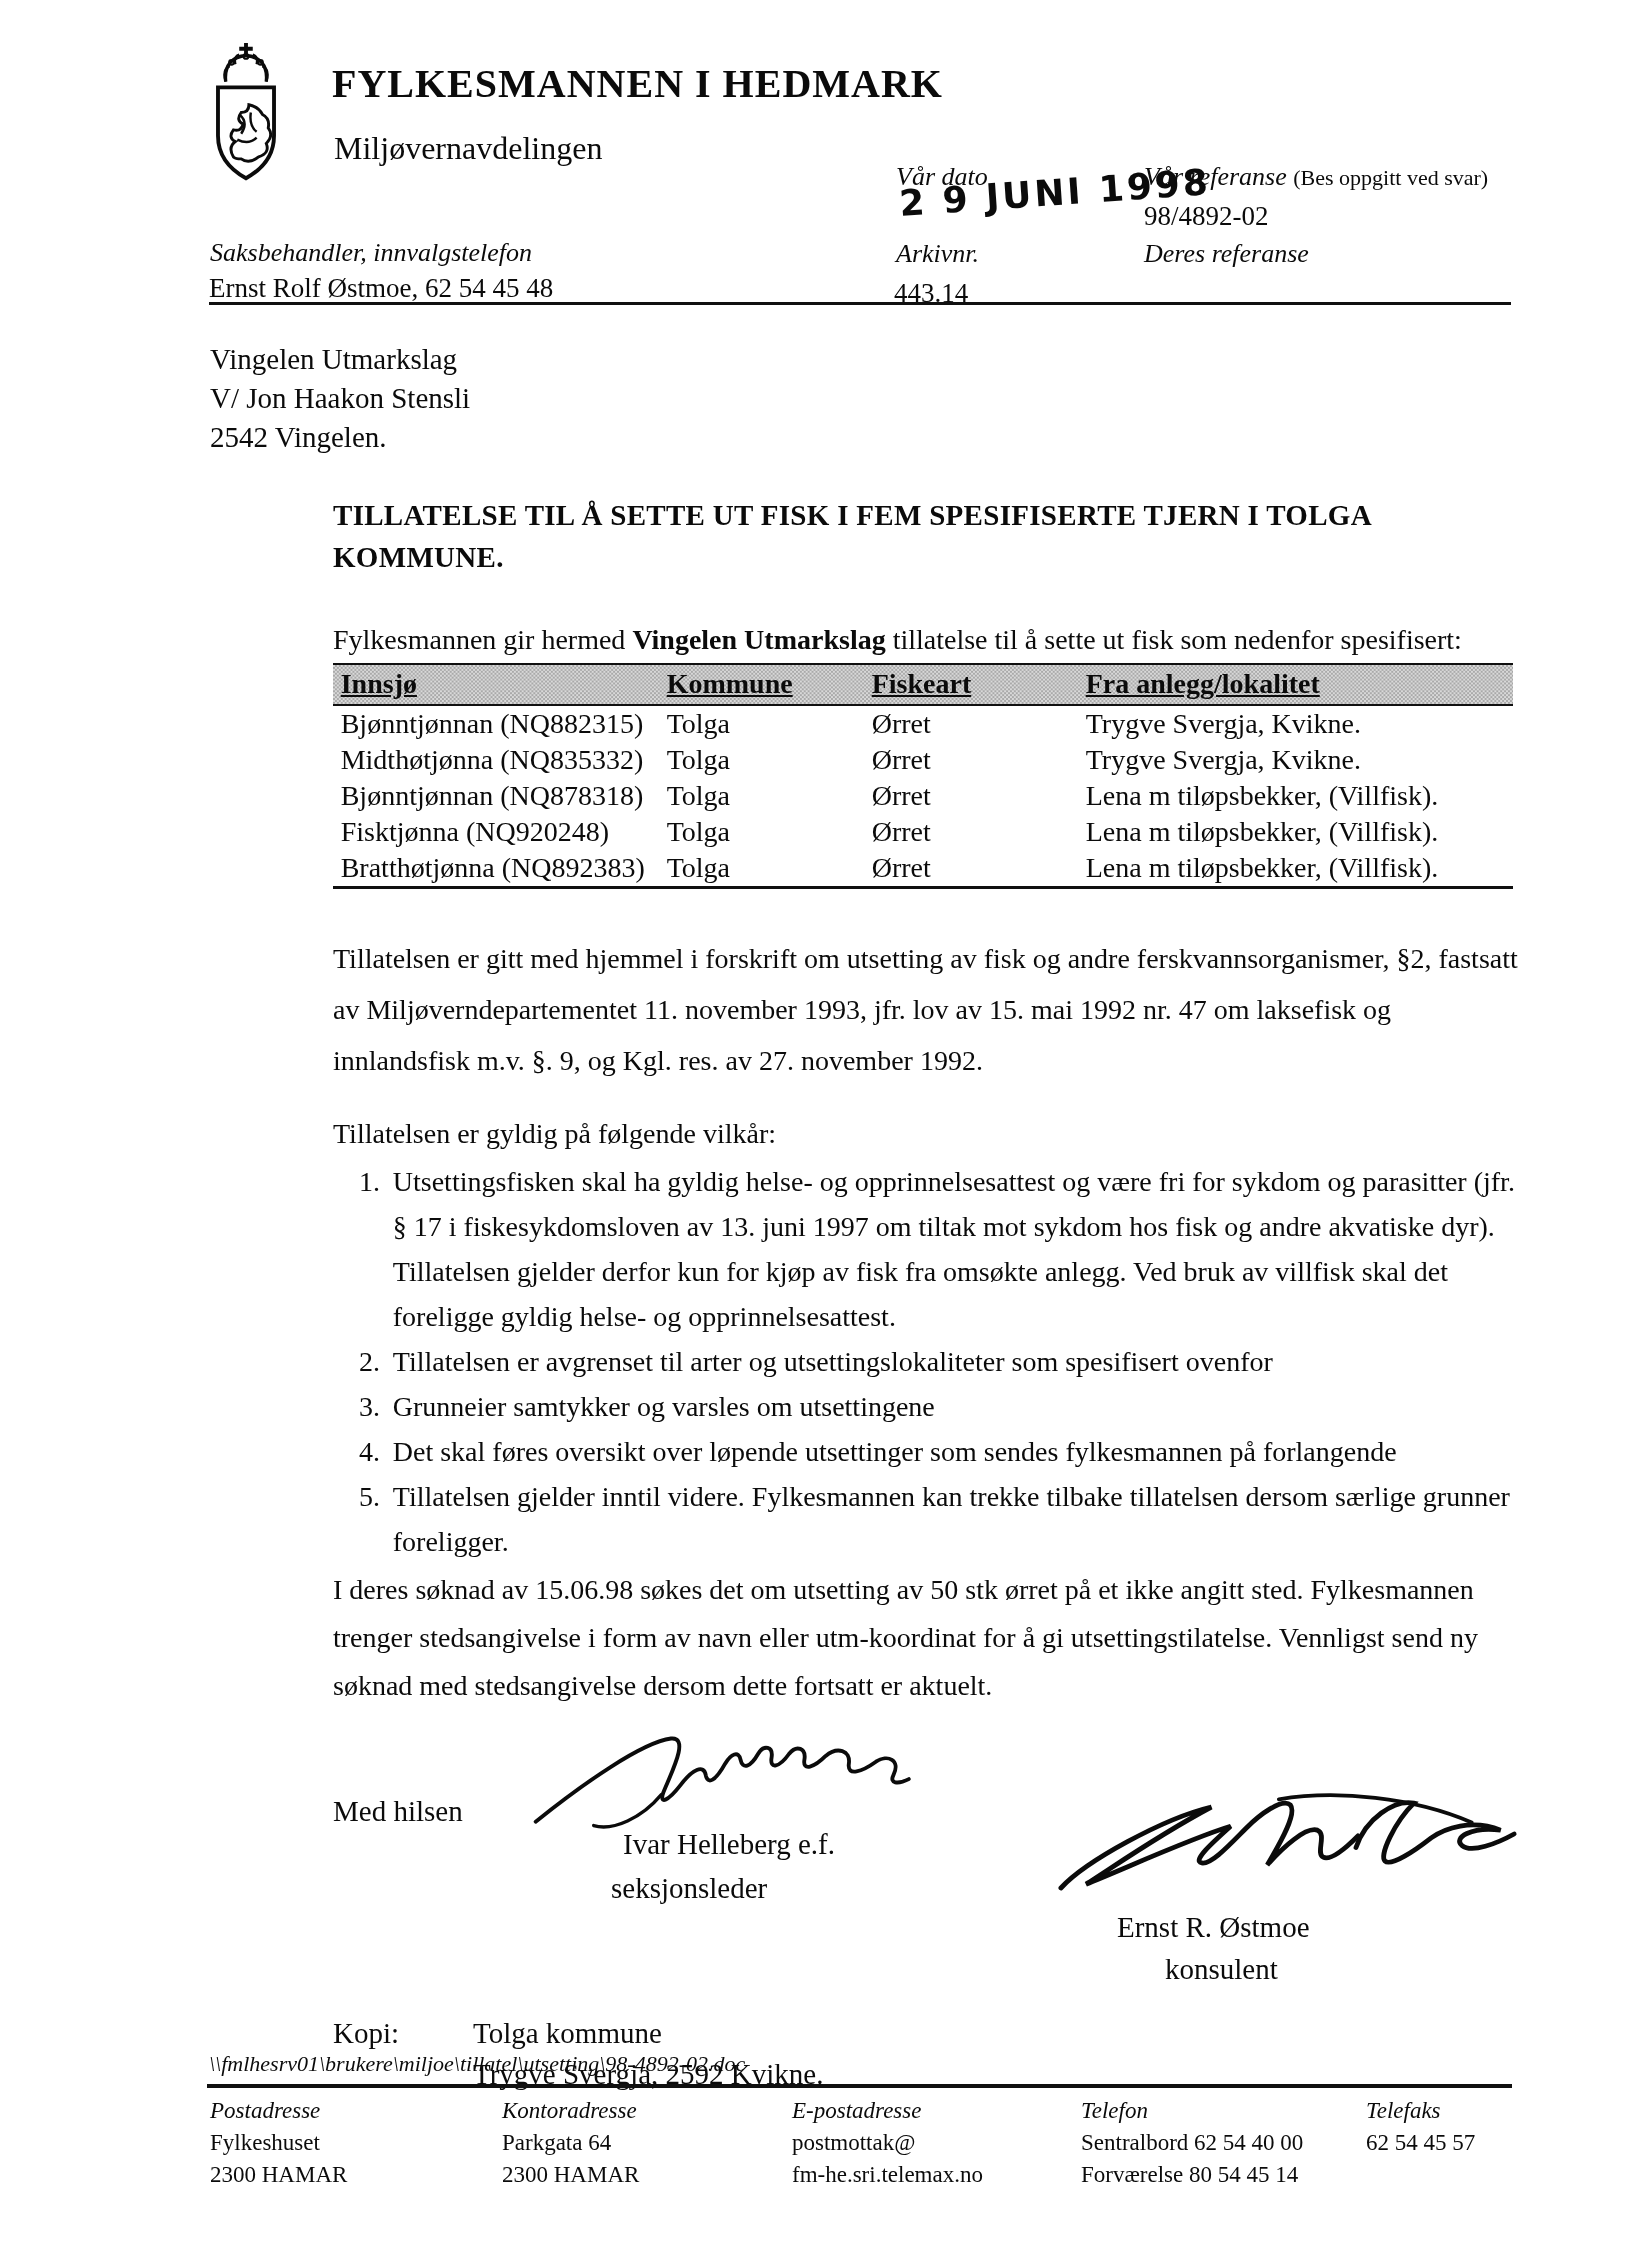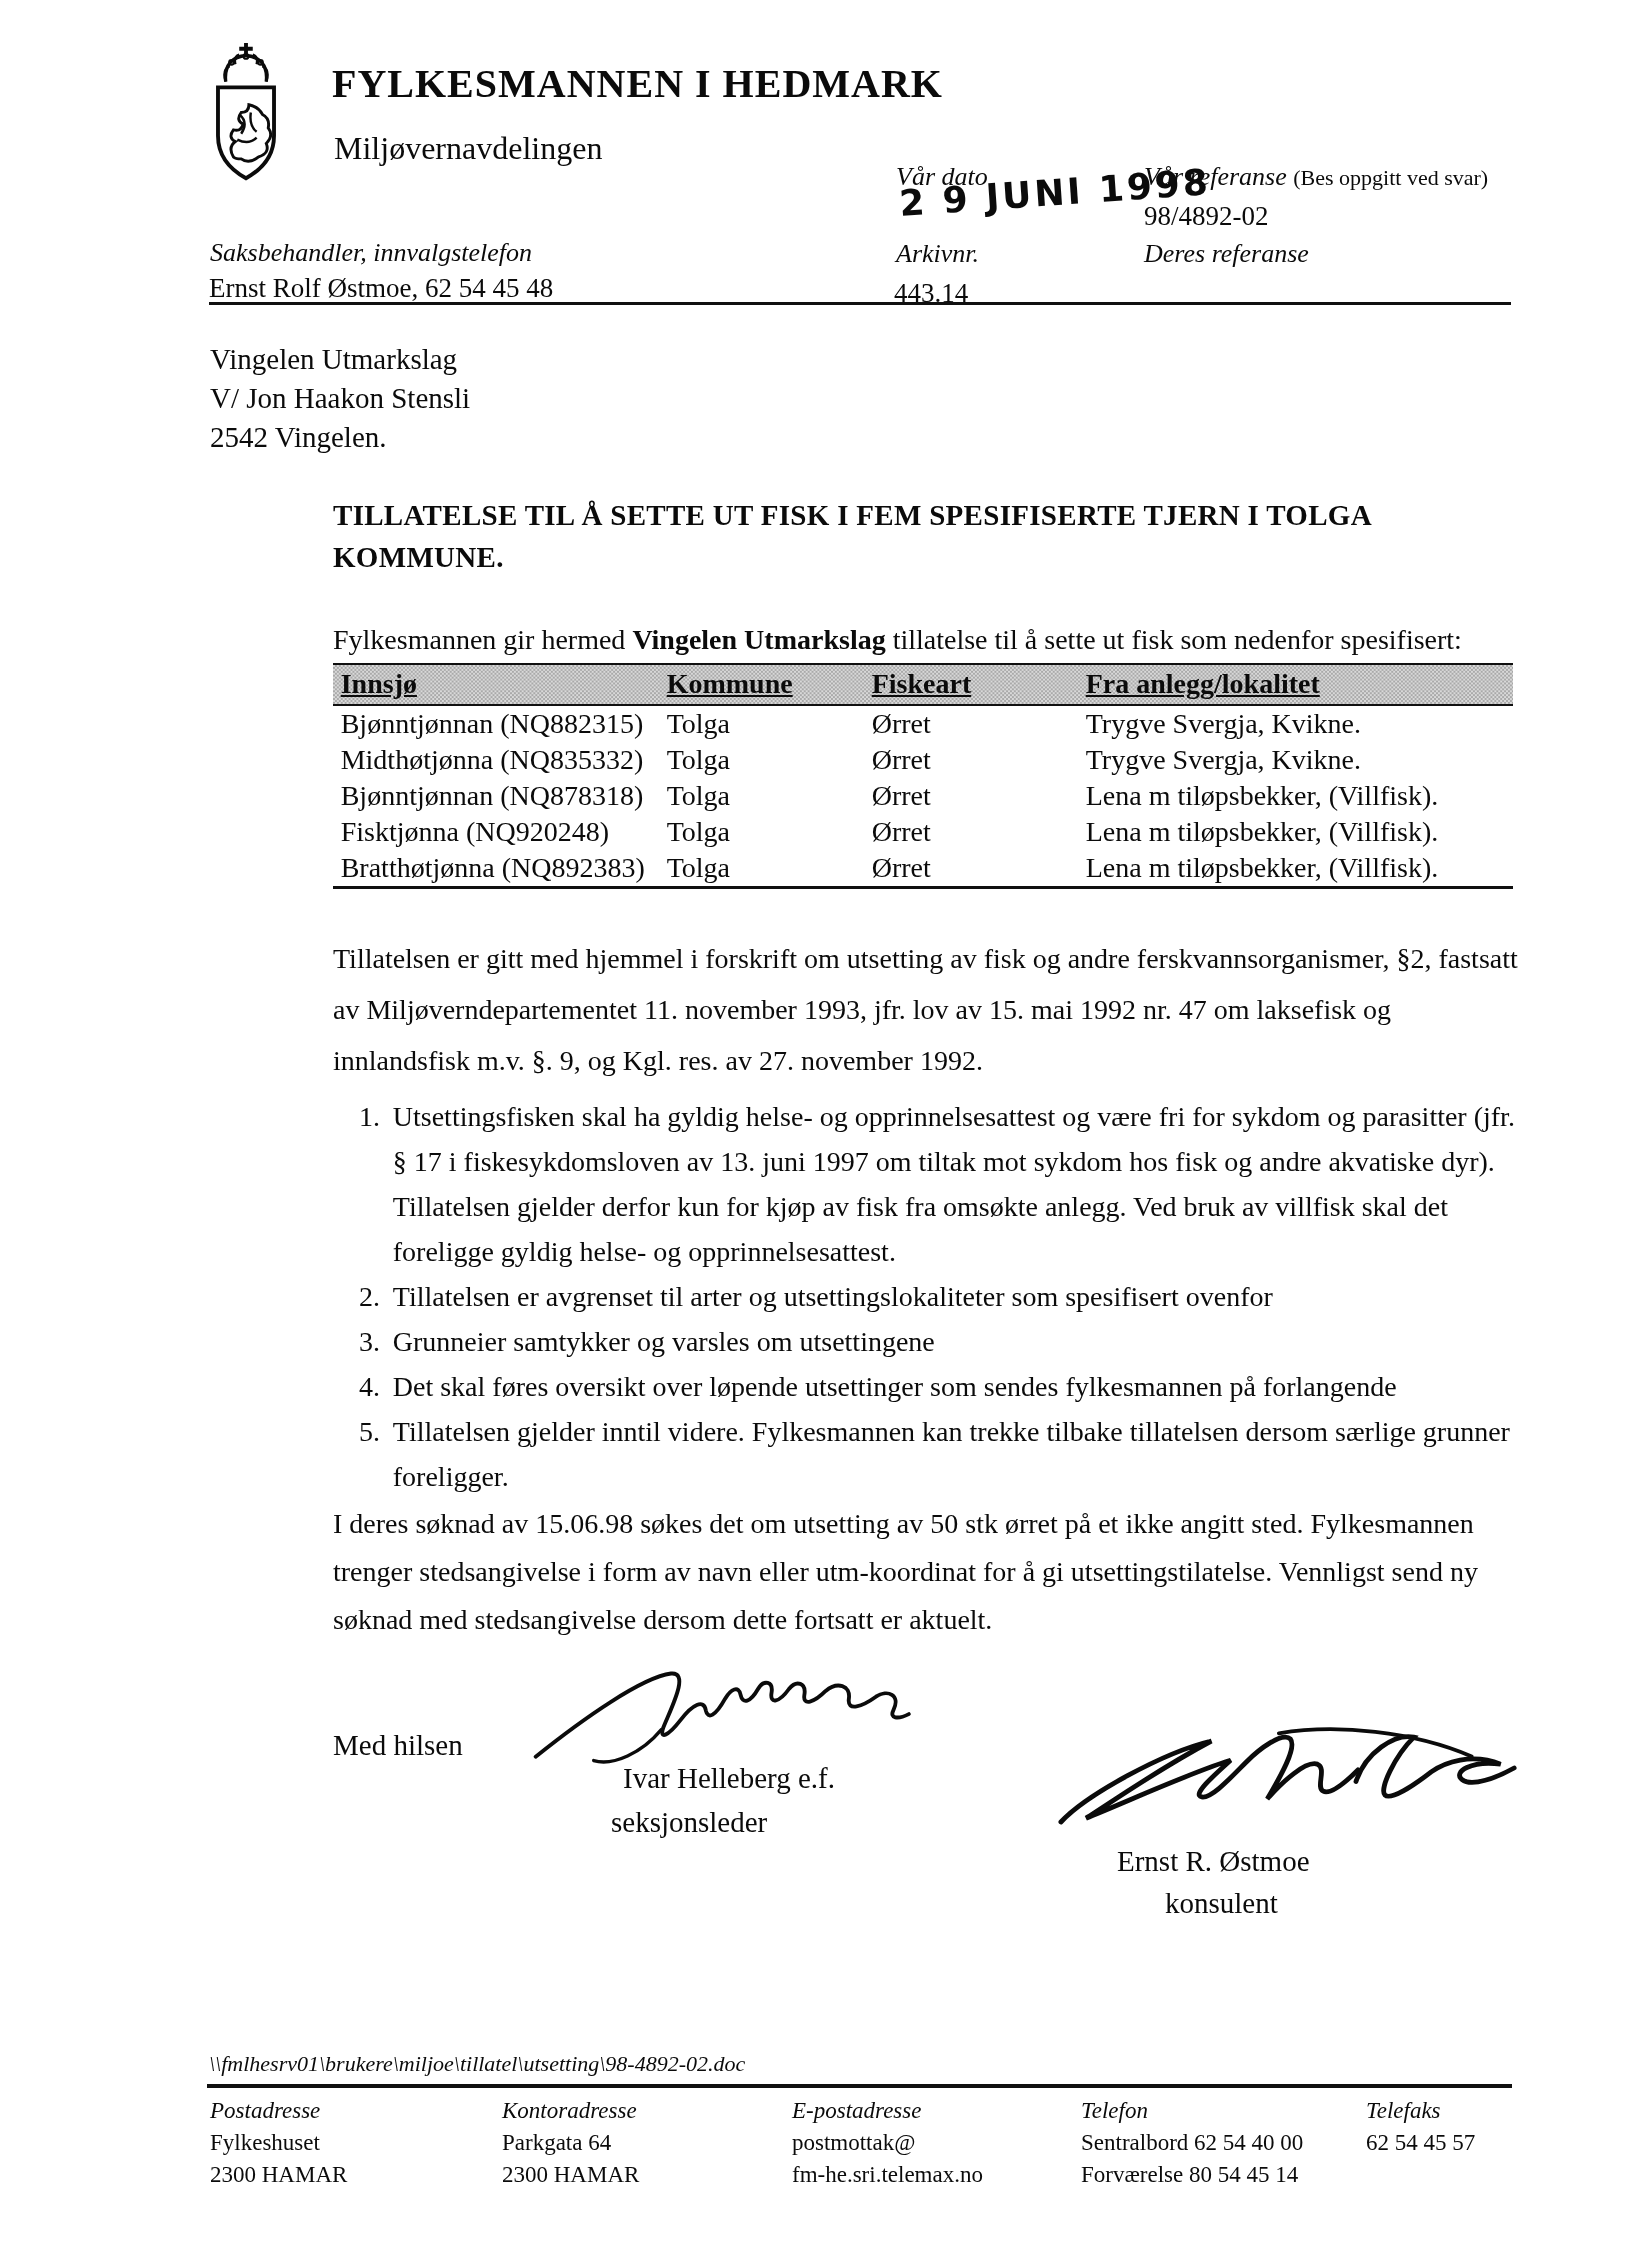--- a/index.html
+++ b/index.html
@@ -157,20 +157,21 @@
         <span class="tc1">Bratthøtjønna (NQ892383)</span>
         <span class="tc2">Tolga</span>
         <span class="tc3">Ørret</span>
         <span class="tc4">Lena m tiløpsbekker,  (Villfisk).</span>
       </div>
       </div>
   </div>
 
   <p class="para">Tillatelsen er gitt med hjemmel i forskrift om utsetting av fisk og andre ferskvannsorganismer, §2, fastsatt av Miljøverndepartementet 11. november 1993, jfr. lov av 15. mai 1992 nr. 47 om laksefisk og innlandsfisk m.v. §. 9, og Kgl. res. av 27. november 1992.</p>
 
+  <p class="vilkar-intro">Tillatelsen er gyldig på følgende vilkår:</p>
   <ol class="vilkar">
       <li>Utsettingsfisken skal ha gyldig helse- og opprinnelsesattest og være fri for sykdom og parasitter (jfr. § 17 i fiskesykdomsloven av 13. juni 1997 om tiltak mot sykdom hos fisk og andre akvatiske dyr). Tillatelsen gjelder derfor kun for kjøp av fisk fra omsøkte anlegg. Ved bruk av villfisk skal det foreligge gyldig helse- og opprinnelsesattest.</li>
       <li>Tillatelsen er avgrenset til arter og utsettingslokaliteter som spesifisert ovenfor</li>
       <li>Grunneier samtykker og varsles om utsettingene</li>
       <li>Det skal føres oversikt over løpende utsettinger som sendes fylkesmannen på forlangende</li>
       <li>Tillatelsen gjelder inntil videre. Fylkesmannen kan trekke tilbake tillatelsen dersom særlige grunner foreligger.</li>
     </ol>
 
   <p class="para2">I deres søknad av 15.06.98 søkes det om utsetting av 50 stk ørret på et ikke angitt sted. Fylkesmannen trenger stedsangivelse i form av navn eller utm-koordinat for å gi utsettingstilatelse.  Vennligst send ny søknad med stedsangivelse dersom dette fortsatt er aktuelt.</p>
 
@@ -188,20 +189,27 @@
       <svg width="483" height="135" viewBox="0 0 500 140" fill="none" stroke="#0b0b0b" stroke-width="5" stroke-linecap="round">
         <path d="M14 112 C40 84 120 40 170 28 C110 60 60 96 40 108 C80 92 150 60 190 48 C170 66 150 84 160 86 C170 88 190 66 206 50 C220 36 244 18 252 26 C260 36 236 74 228 88 C244 70 268 48 280 52 C290 56 278 76 286 80 C294 84 310 70 322 58"></path>
         <path d="M320 70 C330 40 360 20 380 24 C360 44 344 78 350 84 C356 90 380 74 398 60 C412 50 440 40 470 52 C440 48 420 60 430 68 C440 76 466 66 484 56"></path>
         <path d="M240 20 C300 10 380 18 440 44" stroke-width="4"></path>
       </svg>
     </div>
     <div class="sig2-name">Ernst R. Østmoe</div>
     <div class="sig2-role">konsulent</div>
   </div>
 
+  <div class="kopi">
+    <div class="kopi-label">Kopi:</div>
+    <div>
+      <div>Tolga kommune</div>
+      <div>Trygve Svergja,  2592 Kvikne.</div>
+    </div>
+  </div>
 </div>
 
 <div class="abs filepath">\\fmlhesrv01\brukere\miljoe\tillatel\utsetting\98-4892-02.doc</div>
 <div class="abs rule-bottom"></div>
 
 <div class="abs fcol fc1">
   <div class="flabel">Postadresse</div>
   <div>Fylkeshuset</div>
   <div>2300 HAMAR</div>
 </div>

